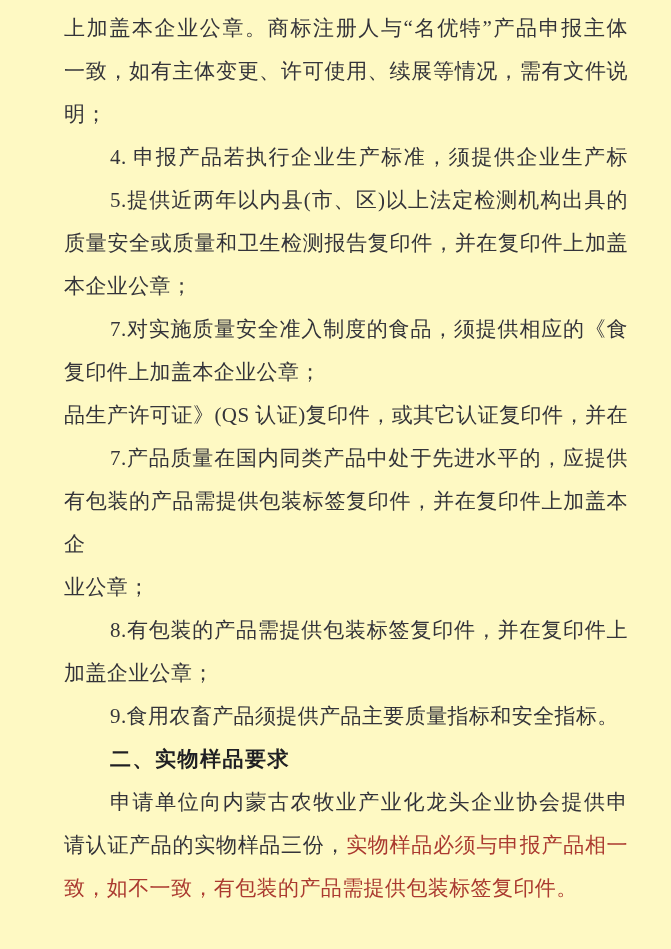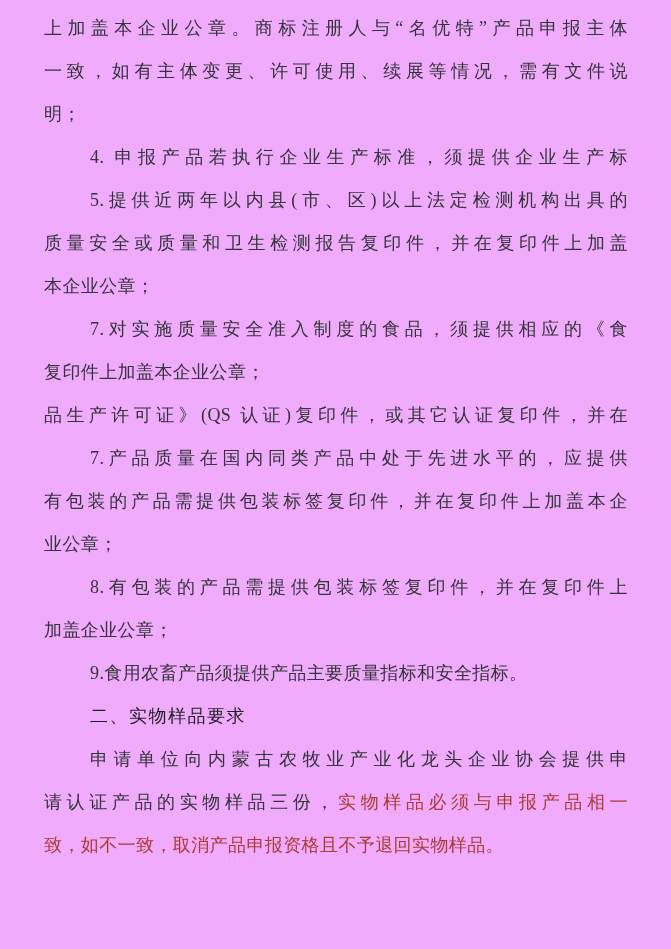--- a/index.html
+++ b/index.html
@@ -6,43 +6,43 @@
   body {
     width: 671px;
     height: 949px;
     background: #f6f6f4;
     overflow: hidden;
   }
   .page {
     box-sizing: border-box;
     width: 671px;
     height: 949px;
-    background: #f0abfc;
-    padding: 7px 43px 0 44px;
+    background: #fef9c3;
+    padding: 7px 43px 0 64px;
     font-family: "Liberation Serif", "DejaVu Serif", serif;
-    font-size: 18px;
+    font-size: 21px;
     line-height: 43px;
     color: #34343a;
     letter-spacing: 0.4px;
   }
   .line {
     width: 100%;
     text-align: left;
     overflow: hidden;
     white-space: normal;
   }
   .line.full {
     text-align: justify;
     text-align-last: justify;
     -moz-text-align-last: justify;
     text-justify: inter-character;
   }
   .line.indent { text-indent: 46px; }
   .line.bold {
-    font-weight: 400;
+    font-weight: 700;
     color: #1f1f23;
     letter-spacing: 1.5px;
   }
   .red { color: var(--emphasis-color, #ab3a30); }
 </style>
 </head>
 <body>
 
 <div class="page">
   <div>
@@ -58,15 +58,15 @@
       <div class="line full"><span>品生产许可证》(QS 认证)复印件，或其它认证复印件，并在</span></div>
       <div class="line full indent"><span>7.产品质量在国内同类产品中处于先进水平的，应提供</span></div>
       <div class="line full"><span>有包装的产品需提供包装标签复印件，并在复印件上加盖本企</span></div>
       <div class="line"><span>业公章；</span></div>
       <div class="line full indent"><span>8.有包装的产品需提供包装标签复印件，并在复印件上</span></div>
       <div class="line"><span>加盖企业公章；</span></div>
       <div class="line indent"><span>9.食用农畜产品须提供产品主要质量指标和安全指标。</span></div>
       <div class="line indent bold"><span>二、实物样品要求</span></div>
       <div class="line full indent"><span>申请单位向内蒙古农牧业产业化龙头企业协会提供申</span></div>
       <div class="line full"><span>请认证产品的实物样品三份，</span><span class="red">实物样品必须与申报产品相一</span></div>
-      <div class="line"><span class="red">致，如不一致，取消产品申报资格且不予退回实物样品。</span></div>
+      <div class="line"><span class="red">致，如不一致，有包装的产品需提供包装标签复印件。</span></div>
     </div>
 </div>
 
 </body></html>

